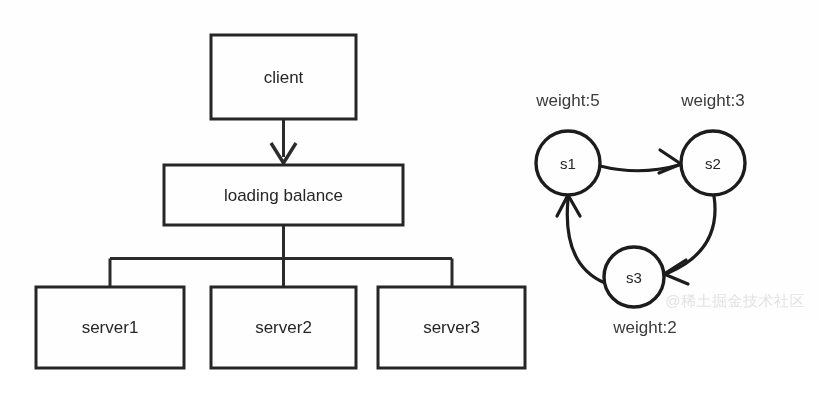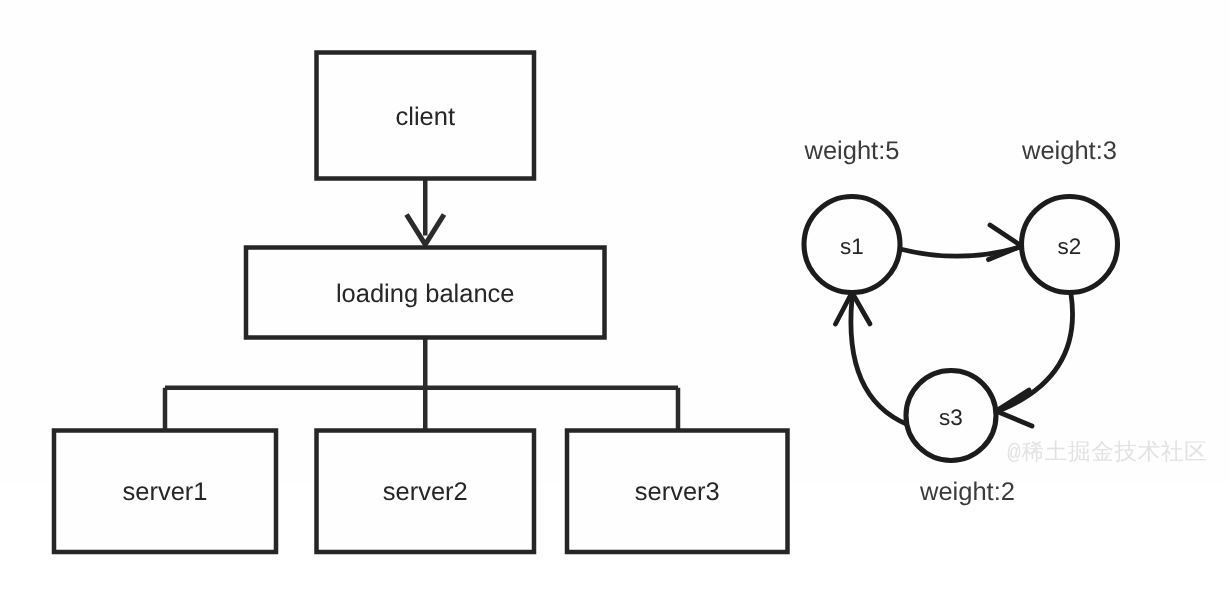--- a/index.html
+++ b/index.html
@@ -75,21 +75,21 @@
     stroke: #2b2b2b;
     stroke-width: 3.4;
     fill: none;
     stroke-linecap: butt;
     stroke-linejoin: miter;
   }
   #watermark {
     position: absolute;
     right: 14px;
     bottom: 10px;
-    font-family: Liberation Mono, monospace;
+    font-family: Liberation Sans, sans-serif;
     font-size: 15px;
     color: #e2e2e2;
     letter-spacing: 0.5px;
     white-space: nowrap;
     user-select: none;
   }
 </style>
 </head>
 <body>
 

